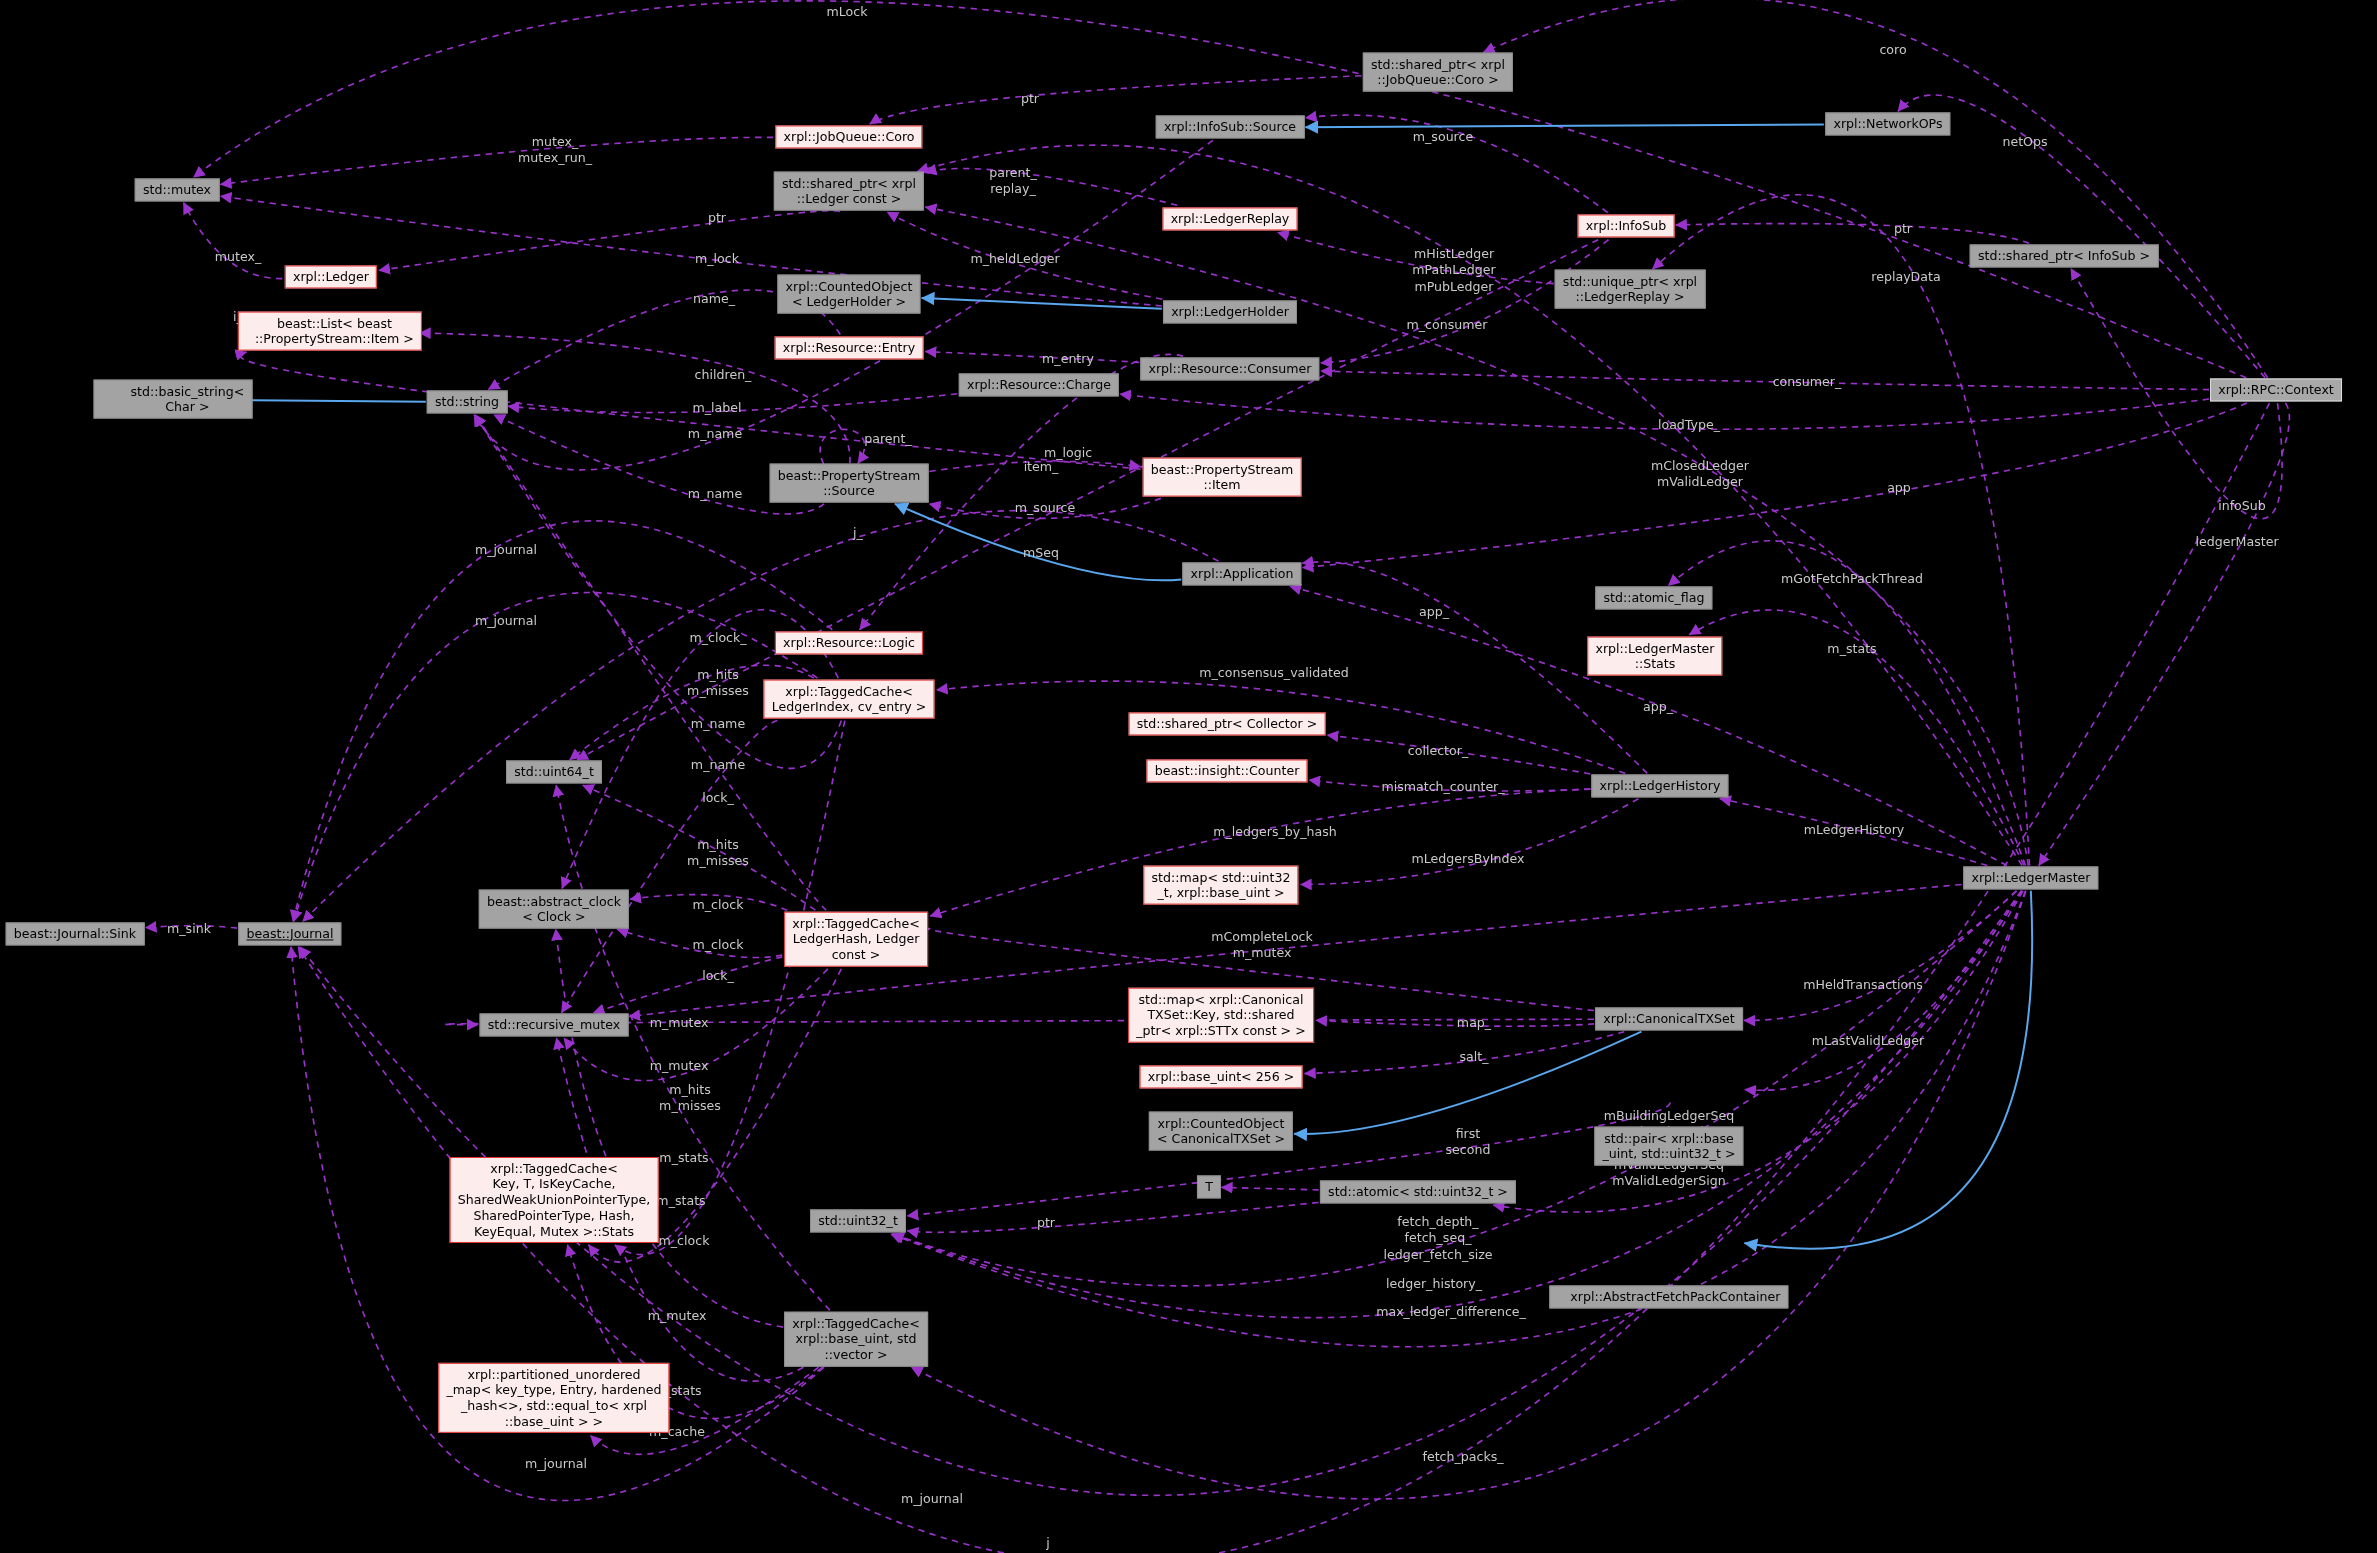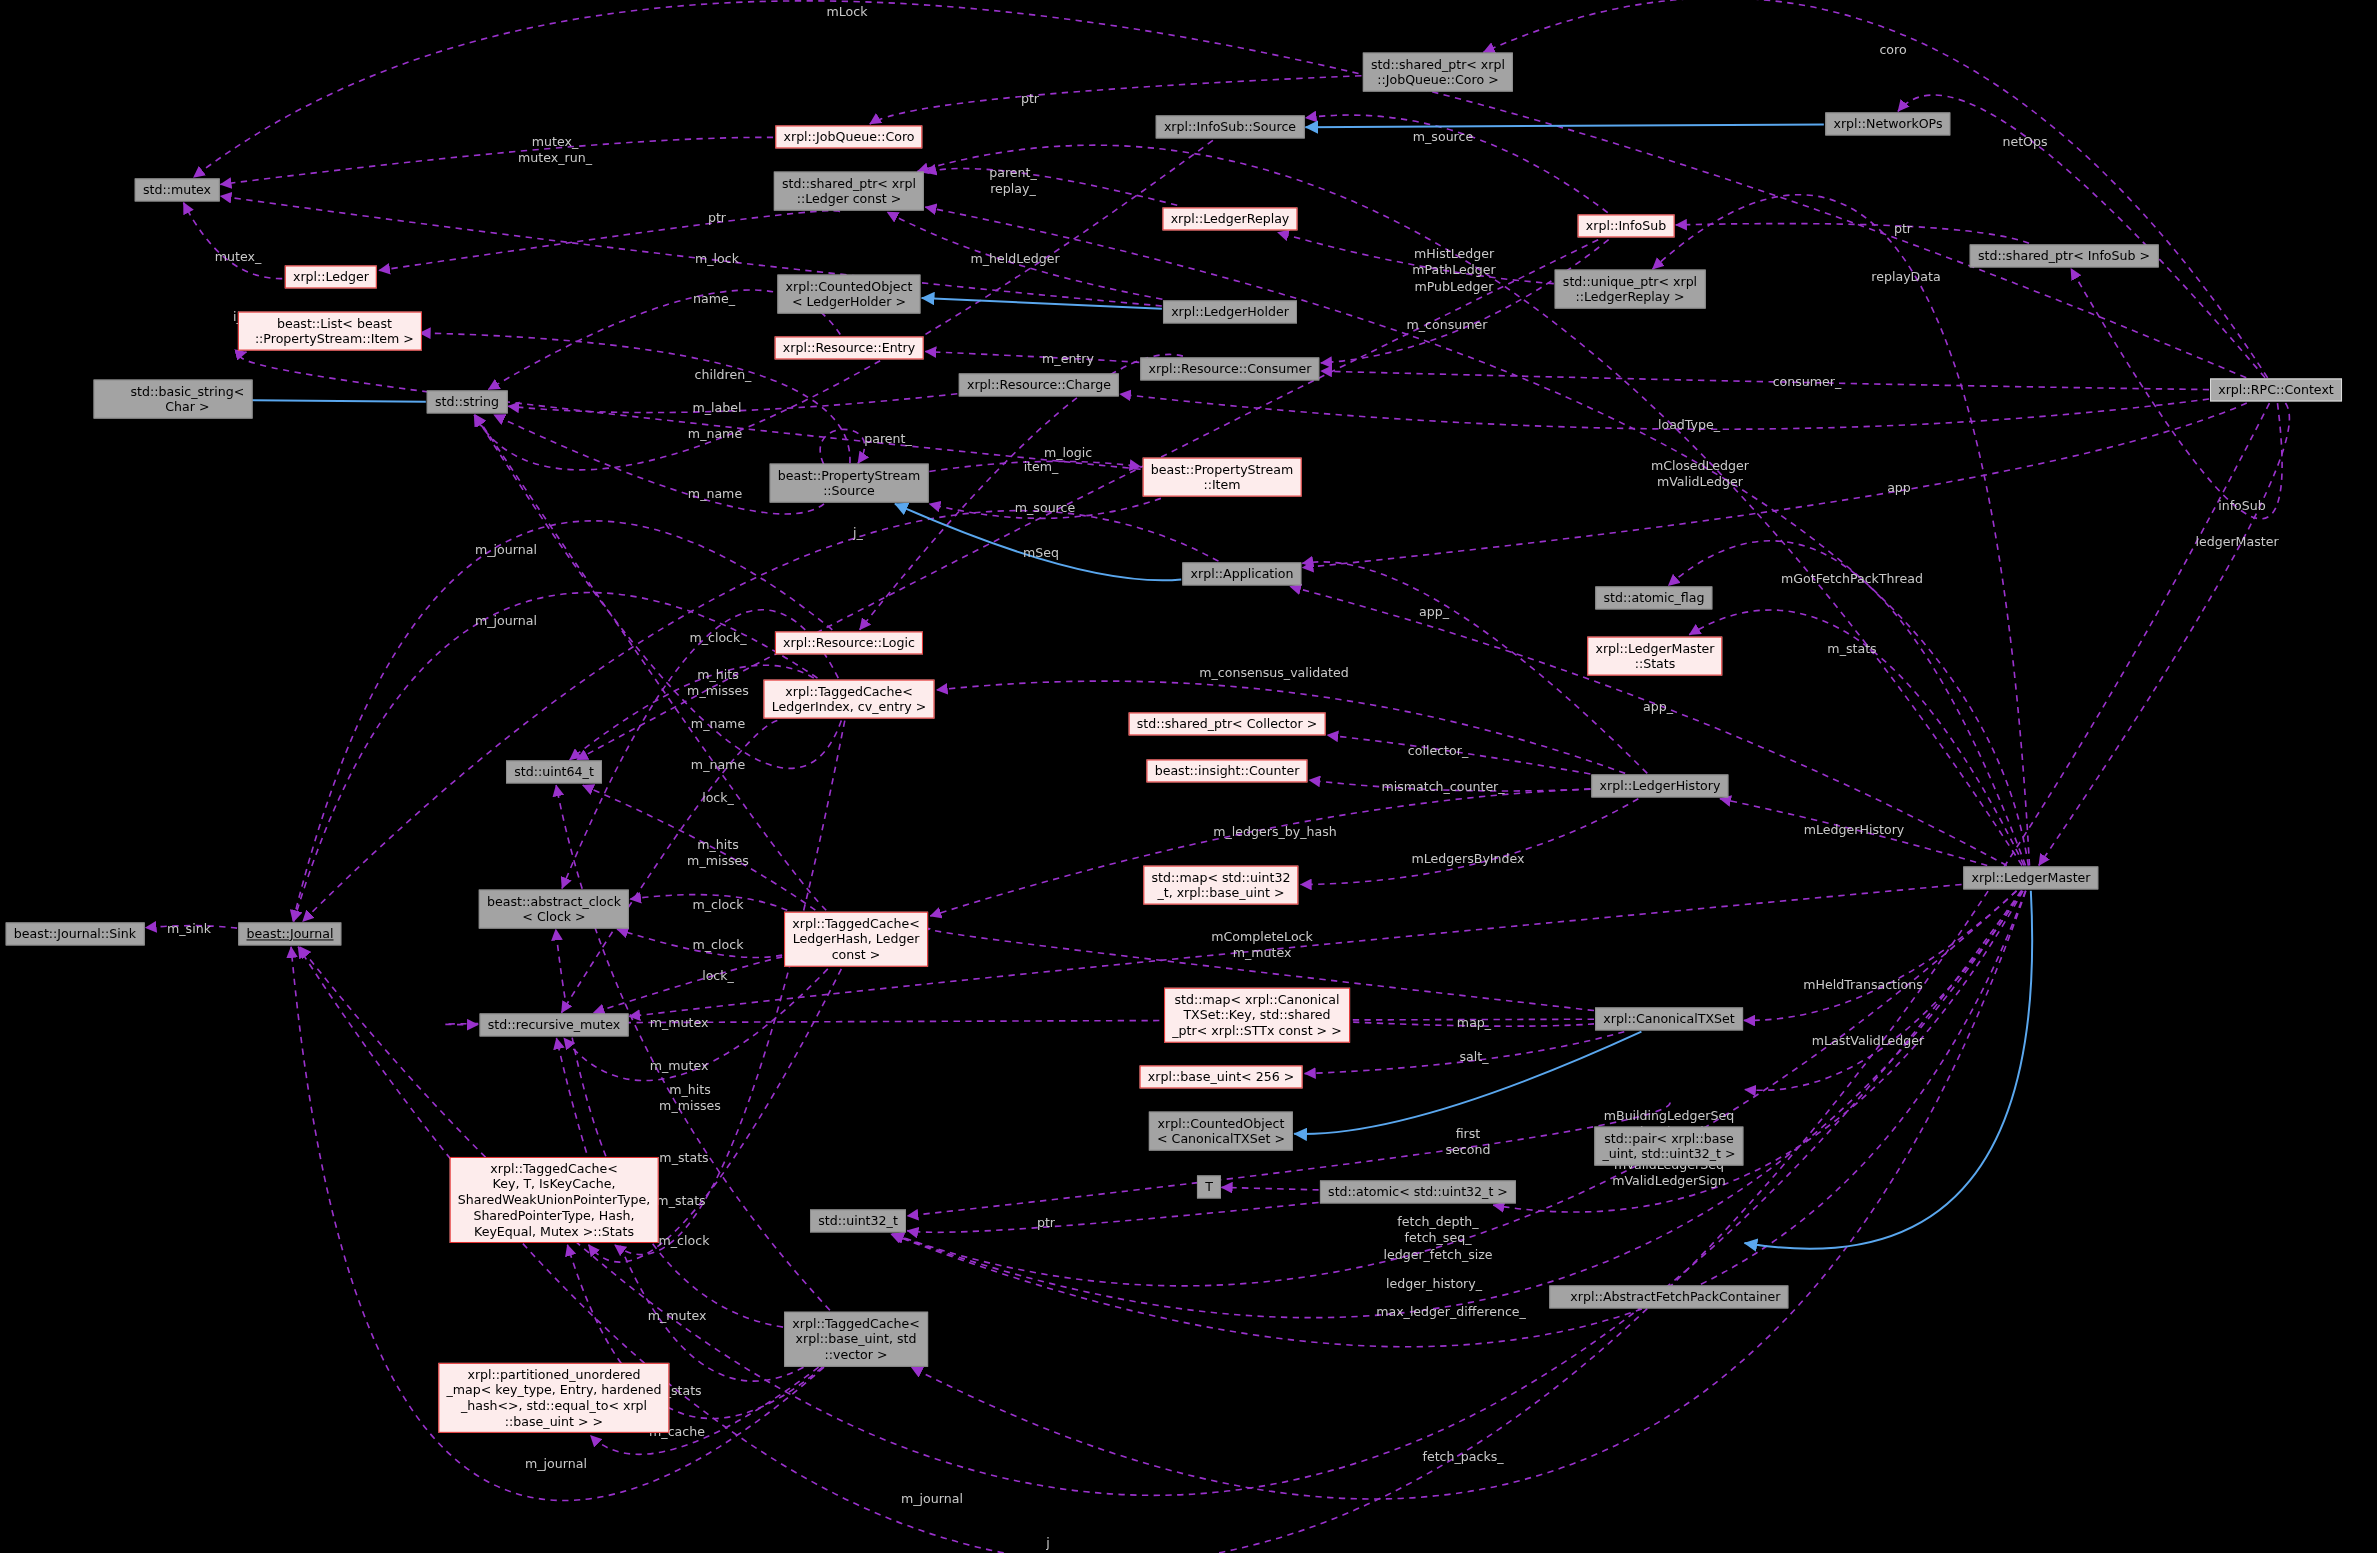--- a/index.html
+++ b/index.html
@@ -264,21 +264,21 @@
       <div class="node red" style="left: 1655px; top: 656px;">xrpl::LedgerMaster
 ::Stats</div>
       <div class="node plain" style="left: 1660px; top: 786px;">xrpl::LedgerHistory</div>
       <div class="node plain" style="left: 2031px; top: 878px;">xrpl::LedgerMaster</div>
       <div class="node selected" style="left: 2276px; top: 390px;">xrpl::RPC::Context</div>
       <div class="node red" style="left: 856px; top: 939px;">xrpl::TaggedCache&lt;
 LedgerHash, Ledger
 const &gt;</div>
       <div class="node red" style="left: 1221px; top: 885px;">std::map&lt; std::uint32
 _t, xrpl::base_uint &gt;</div>
-      <div class="node red" style="left: 1221px; top: 1015px; margin-left: 36px;">std::map&lt; xrpl::Canonical
+      <div class="node red" style="left: 1221px; top: 1015px;">std::map&lt; xrpl::Canonical
 TXSet::Key, std::shared
 _ptr&lt; xrpl::STTx const &gt; &gt;</div>
       <div class="node red" style="left: 1221px; top: 1077px;">xrpl::base_uint&lt; 256 &gt;</div>
       <div class="node plain" style="left: 1221px; top: 1131px;">xrpl::CountedObject
 &lt; CanonicalTXSet &gt;</div>
       <div class="node plain" style="left: 1209px; top: 1187px;">T</div>
       <div class="node plain" style="left: 1418px; top: 1192px;">std::atomic&lt; std::uint32_t &gt;</div>
       <div class="node plain" style="left: 1669px; top: 1019px;">xrpl::CanonicalTXSet</div>
       <div class="node plain" style="left: 1669px; top: 1146px;">std::pair&lt; xrpl::base
 _uint, std::uint32_t &gt;</div>

